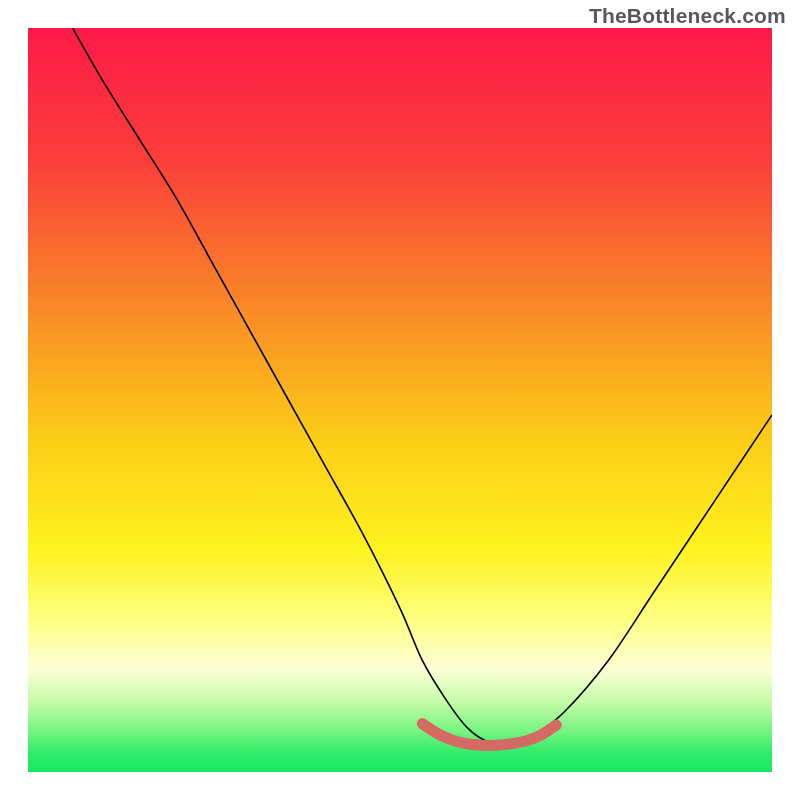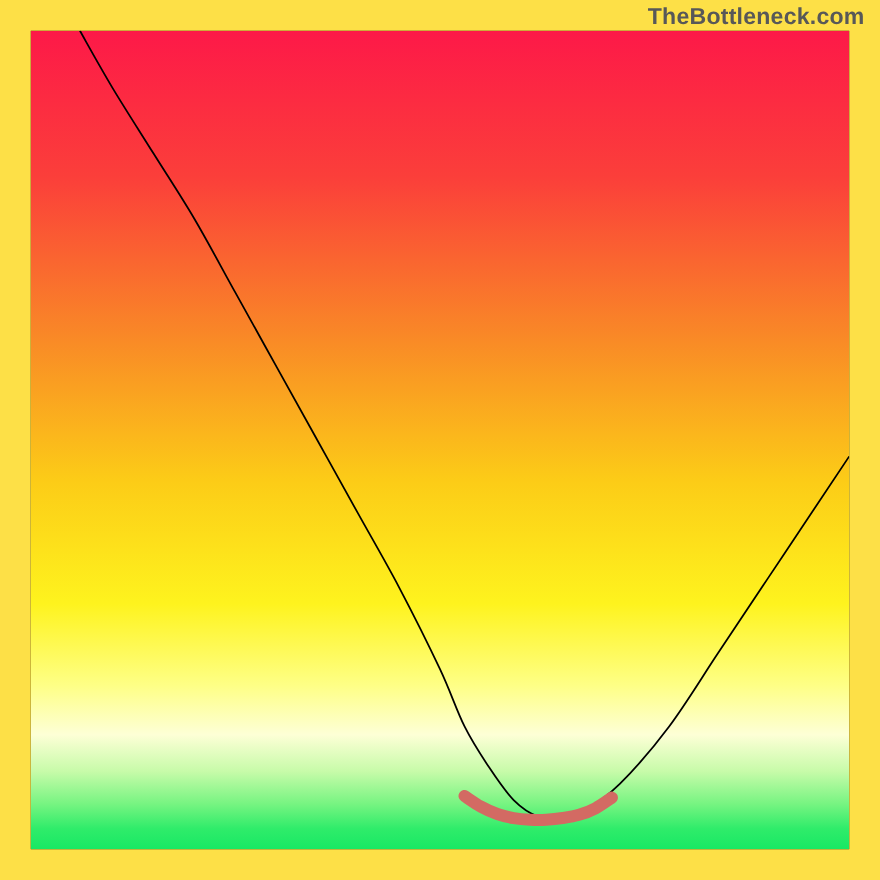--- a/index.html
+++ b/index.html
@@ -8,21 +8,21 @@
     width: 800px;
     height: 800px;
     background: #000;
     font-family: Arial, Helvetica, sans-serif;
     overflow: hidden;
   }
   .frame {
     position: relative;
     width: 800px;
     height: 800px;
-    background: #fde047;
+    background: #ffffff;
   }
   .watermark {
     position: absolute;
     top: 4px;
     right: 14px;
     color: #585858;
     font-size: 21px;
     font-weight: 600;
     letter-spacing: 0.2px;
     z-index: 5;

